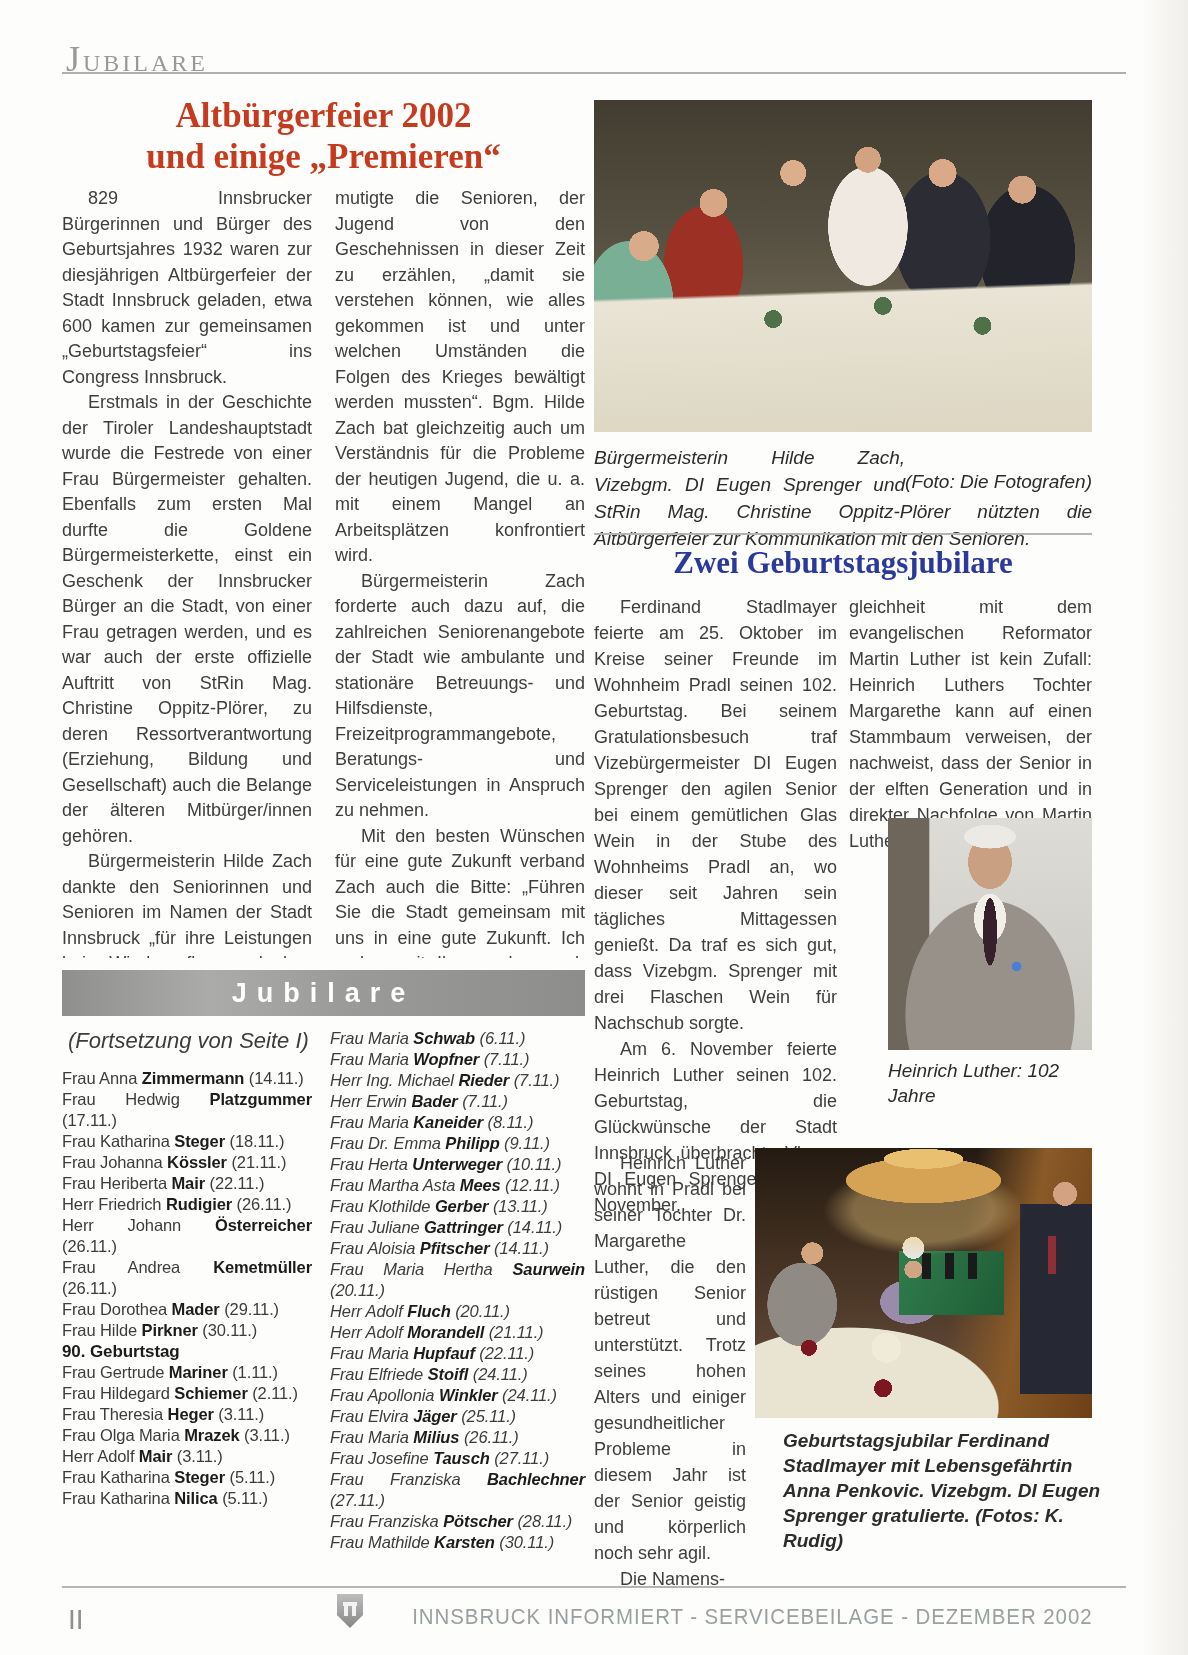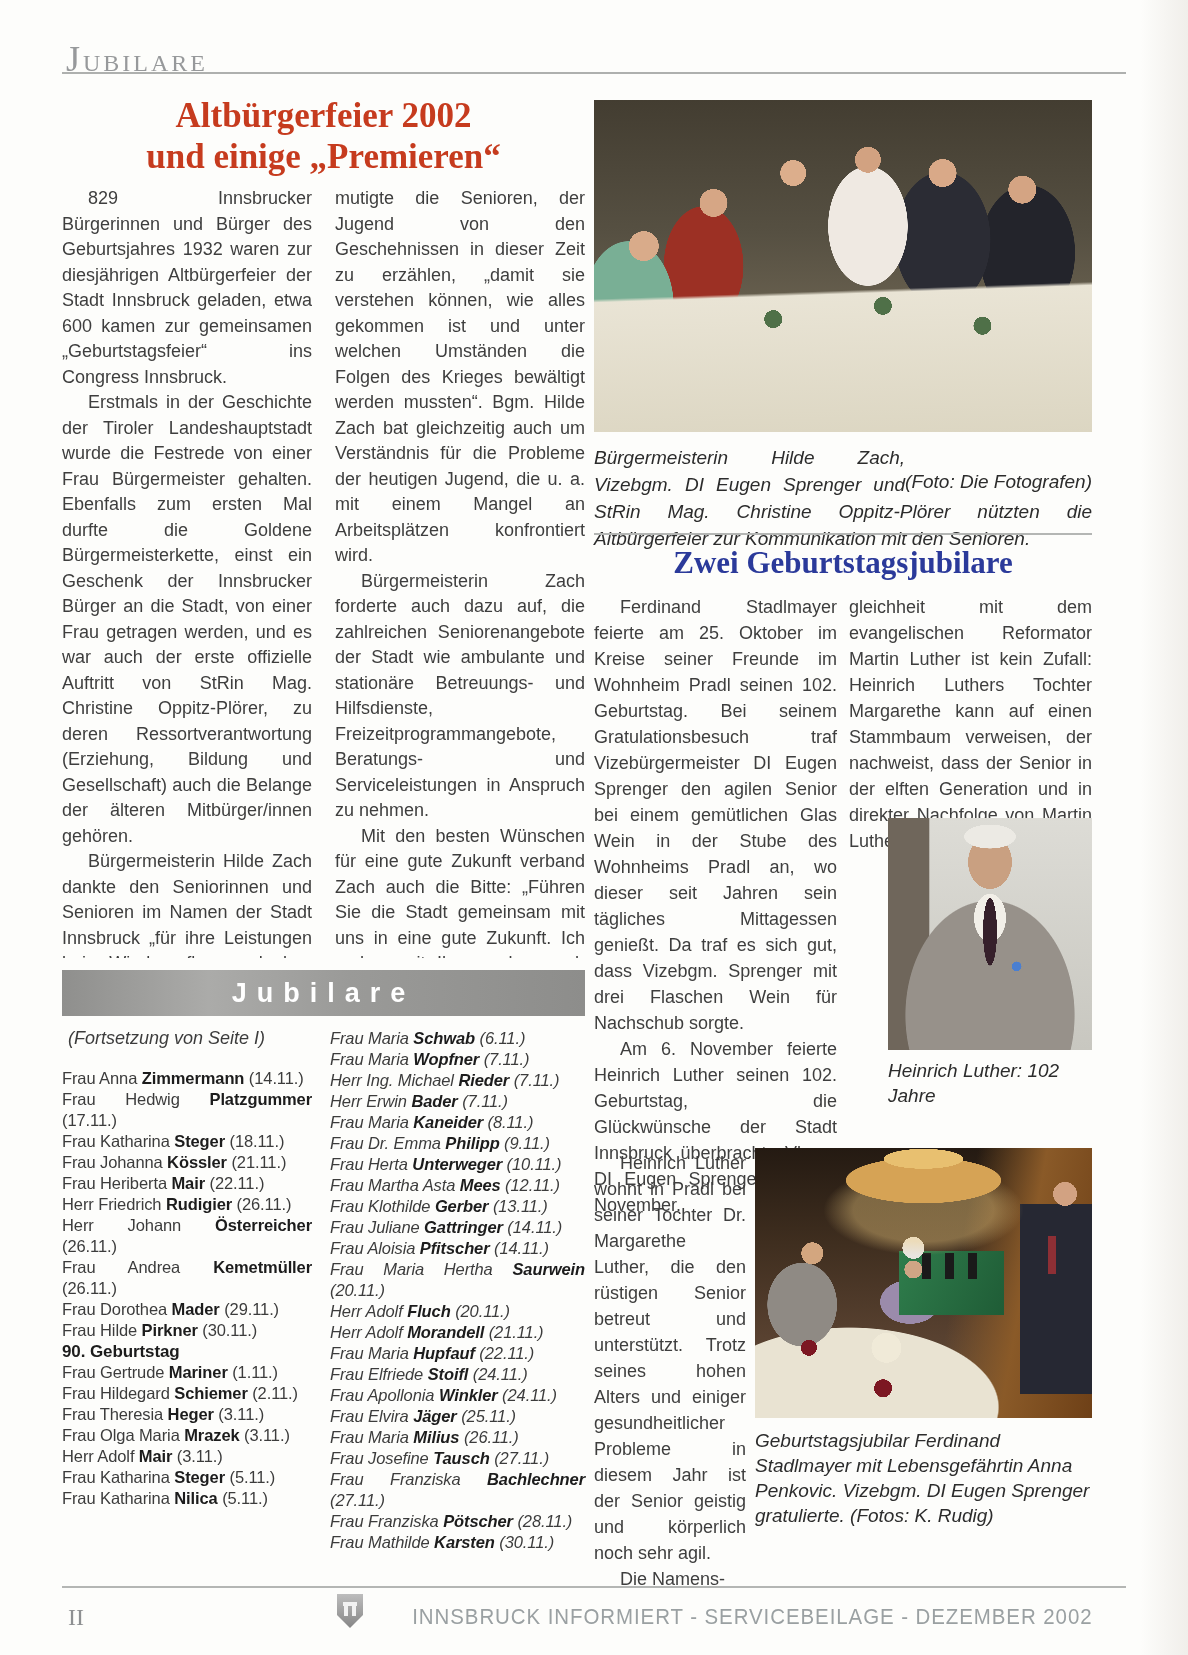--- a/index.html
+++ b/index.html
@@ -33,21 +33,21 @@
   .caption-small{font-style:italic; font-size:19px; line-height:25px; color:#2c2c2c;}
 
   
   .jub-bar{
     background:linear-gradient(90deg,#8f8f8d,#ababa9 28%,#9a9a98 55%,#8d8d8b);
     color:#ffffff; font-weight:bold; font-size:27px; letter-spacing:10px;
     text-align:center; line-height:46px;
   }
 
   
-  .fortsetzung{font-style:italic; font-size:18px; color:#3c3c3c;}
+  .fortsetzung{font-style:italic; font-size:22px; color:#3c3c3c;}
   .names{font-size:16.5px; line-height:21px; color:#3c3c3c; letter-spacing:-0.1px;}
   .name-item{text-align:justify;}
   .surname{font-weight:bold; color:#1c1c1c;}
   .name-subhead{font-weight:bold; color:#1c1c1c; font-size:17px; }
 
   
   .photo{position:absolute;}
   .photo-banquet{
     background:
       radial-gradient(circle 15px at 10% 44%, #d9ab8a 0 99%, transparent 100%),
@@ -97,21 +97,21 @@
       radial-gradient(ellipse 30px 22px at 46% 57%, #9b8bab 0 99%, transparent 100%),
       radial-gradient(ellipse 35px 42px at 14% 58%, #8f8a84 0 99%, transparent 100%),
       linear-gradient(#8d2f35,#8d2f35) no-repeat 89% 38% / 8px 38px,
       linear-gradient(#262833,#262833) no-repeat 100% 70% / 72px 190px,
       radial-gradient(ellipse 150px 80px at 28% 96%, #e9e3d2 0 99%, transparent 100%),
       linear-gradient(100deg, transparent 58%, #8a5a28 76%, #6e4017 100%),
       linear-gradient(180deg, #241a12 0%, #3f2e1f 35%, #584130 70%, #63503c 100%);
   }
 
   
-  .footer-pageno{color:#8e9092; font-size:24px;font-family:Liberation Serif, serif;}
+  .footer-pageno{color:#8e9092; font-size:28px;}
   .footer-text{color:#9aa0a2; font-size:22px; letter-spacing:1px; transform:scaleX(0.93); transform-origin:100% 50%; white-space:nowrap;}
   .coat{
     width:26px; height:34px;
     background:
       linear-gradient(#f2f2f2,#f2f2f2) no-repeat 50% 28% / 14px 4px,
       linear-gradient(#f2f2f2,#f2f2f2) no-repeat 30% 50% / 4px 10px,
       linear-gradient(#f2f2f2,#f2f2f2) no-repeat 70% 50% / 4px 10px,
       linear-gradient(180deg,#bdbdbd,#868686);
     clip-path:polygon(0 0,100% 0,100% 62%,50% 100%,0 62%);
   }
@@ -158,21 +158,21 @@
     <p>Die Namens-</p>
   </div>
   <div class="abs article-col a2" style="left:849px; top:594px; width:243px;">
     <p style="text-indent:0;">gleichheit mit dem evangelischen Reformator Martin Luther ist kein Zufall: Heinrich Luthers Tochter Margarethe kann auf einen Stammbaum verweisen, der nachweist, dass der Senior in der elften Generation und in direkter Nachfolge von Martin Luther abstammt. (BS/KR)</p>
   </div>
 
   <div class="photo photo-portrait" style="left:888px; top:818px; width:204px; height:232px;"></div>
   <div class="abs caption-small" style="left:888px; top:1058px; width:204px;">Heinrich Luther: 102 Jahre</div>
 
   <div class="photo photo-gift" style="left:755px; top:1148px; width:337px; height:270px;"></div>
-  <div class="abs caption-small" style="left:755px; top:1428px; width:337px;">
+  <div class="abs caption-small" style="left:783px; top:1428px; width:337px;font-weight:bold;">
     <span>Geburtstagsjubilar Ferdinand Stadlmayer mit Lebensgefährtin Anna Penkovic. Vizebgm. DI Eugen Sprenger gratulierte.</span>
     <span>(Fotos: K. Rudig)</span>
   </div>
 
   <div class="abs jub-bar" style="left:62px; top:970px; width:523px; height:46px;">Jubilare</div>
 
   <div class="abs fortsetzung" style="left:68px; top:1028px;">(Fortsetzung von Seite I)</div>
   <div class="abs names" style="left:62px; top:1068px; width:250px;">
       <div class="name-item"><span>Frau Anna </span><span class="surname">Zimmermann</span><span> (14.11.)</span></div>
       <div class="name-item"><span>Frau Hedwig </span><span class="surname">Platzgummer</span><span> (17.11.)</span></div>

